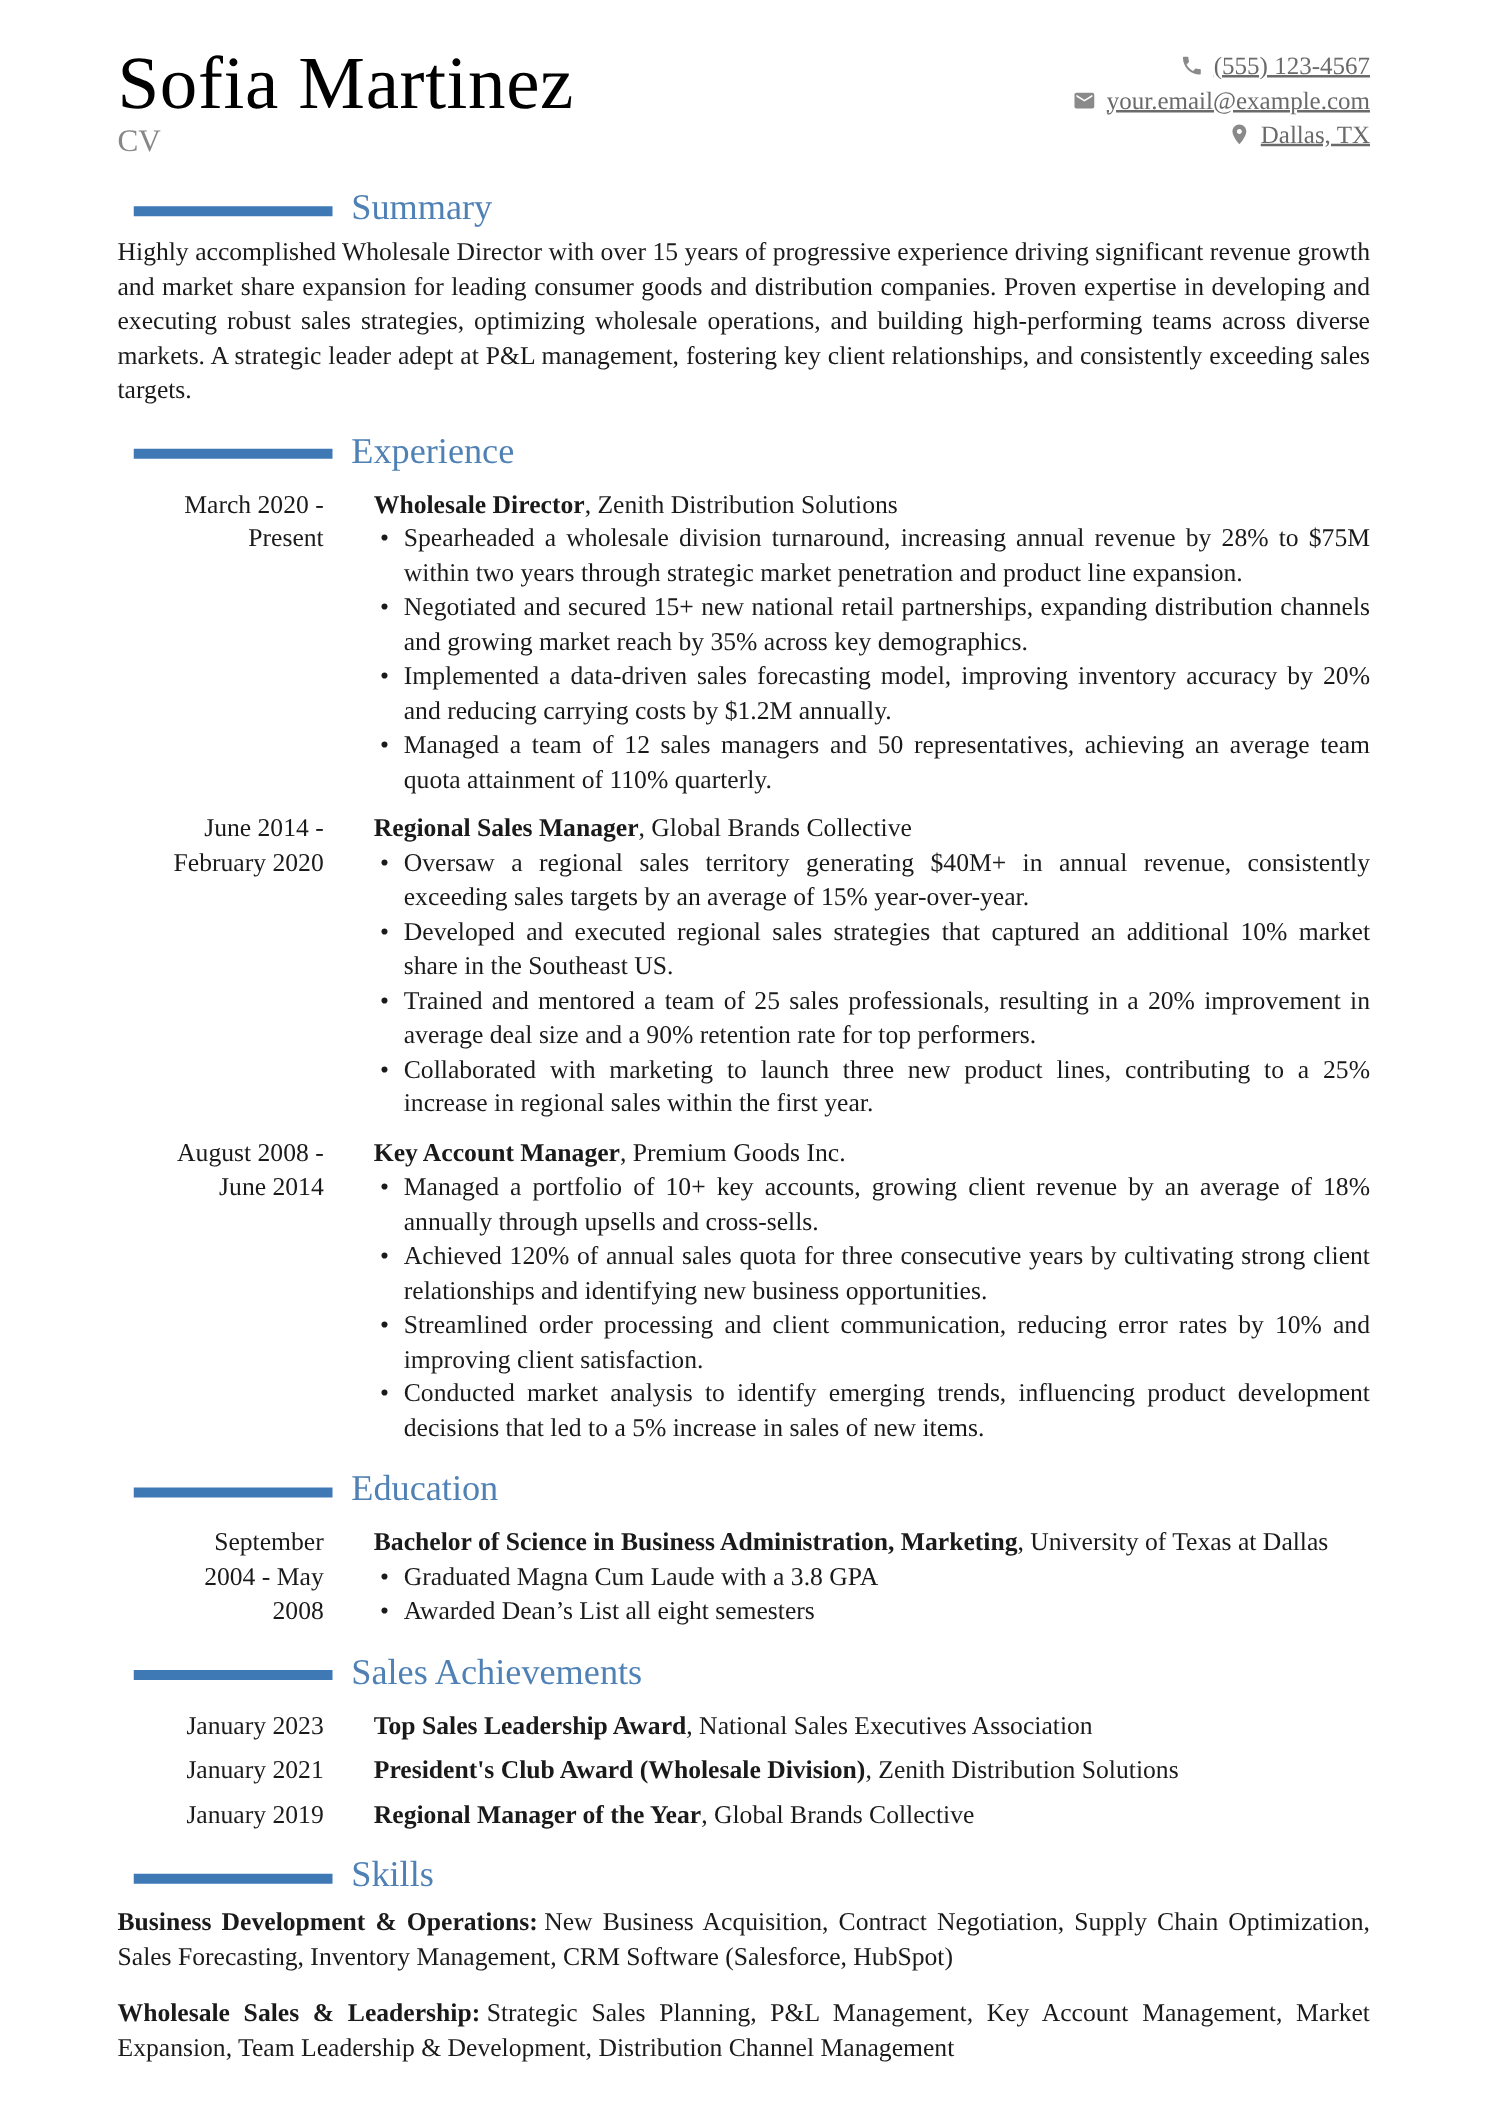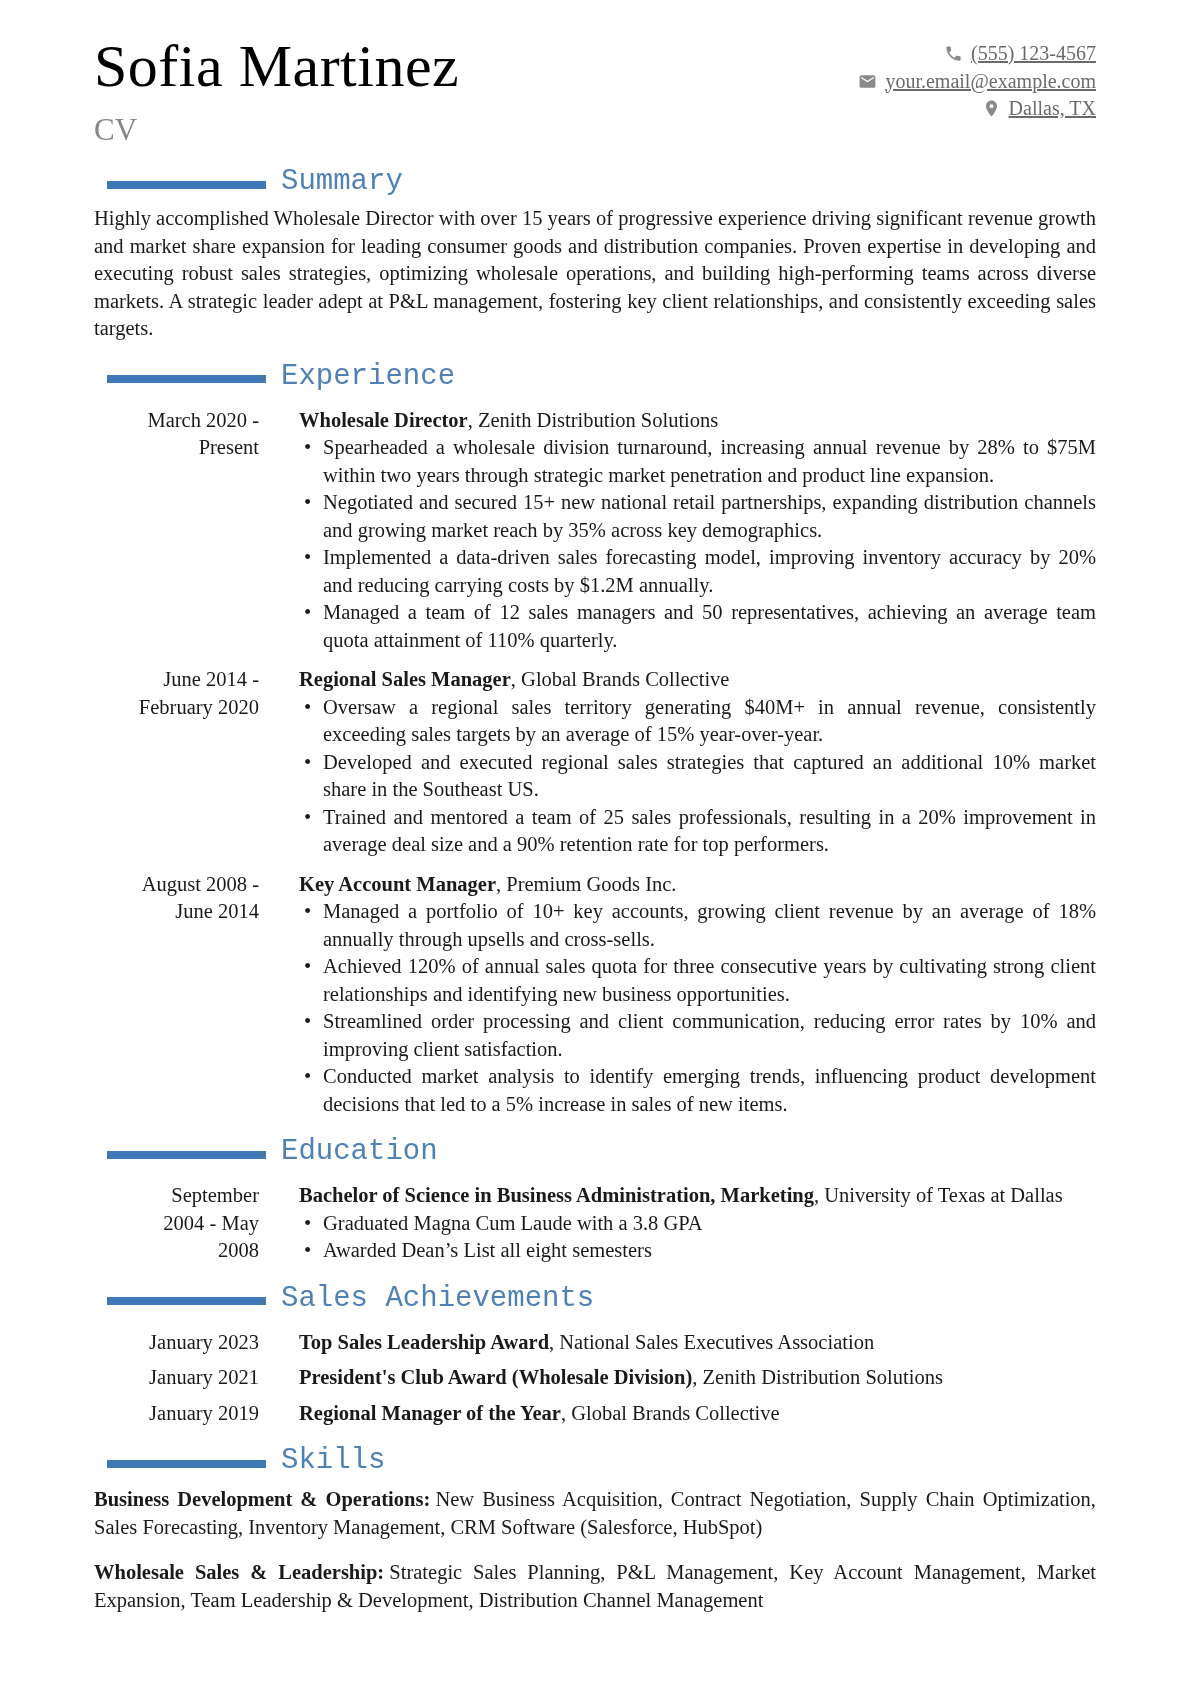--- a/index.html
+++ b/index.html
@@ -12,26 +12,26 @@
     font-family:"Liberation Serif","DejaVu Serif",serif;
     color:#1a1a1a;
     font-size:20.5px;
     line-height:27.5px;
     box-sizing:border-box;
     padding:36px 80px 0 80px;
   }
   
   .header { display:flex; justify-content:space-between; align-items:flex-start; }
   .name { font-size:60px; line-height:60px; letter-spacing:0.5px; color:#000; }
-  .subtitle { font-size:31px; line-height:36px; margin-top:16px; color:#878787; }
+  .subtitle { font-size:25px; line-height:36px; margin-top:0; color:#878787; }
   .contact { text-align:right; color:#6a6a6a; font-size:20px; line-height:27.5px; margin-top:4px;text-decoration:underline; }
   .contact-line { white-space:nowrap; }
   .contact-line svg { vertical-align:-3px; margin-right:8px; }
   
-  .section-header { display:flex; align-items:center; margin:16px 0 5px 0;font-family:Liberation Mono, monospace; }
+  .section-header { display:flex; align-items:center; margin:16px 0 5px 0; }
   .section-bar {
     width:159px; height:8px; background:#3e79b6;
     margin-left:13px; margin-right:15px; margin-top:5px;
     flex:none;
   }
   .section-title { font-size:29px; line-height:36px; color:#5081b5; }
   
   .para { margin:0; text-align:justify; }
   
   .entries { padding-top:7px; }
@@ -118,20 +118,21 @@
 
     <div class="entry">
       <div class="entry-dates">June 2014 -
 February 2020</div>
       <div class="entry-body">
         <div class="entry-titleline"><span class="entry-role">Regional Sales Manager</span><span class="sep">, </span><span class="entry-company">Global Brands Collective</span></div>
         <ul class="bullets">
           <li>Oversaw a regional sales territory generating $40M+ in annual revenue, consistently exceeding sales targets by an average of 15% year-over-year.</li>
           <li>Developed and executed regional sales strategies that captured an additional 10% market share in the Southeast US.</li>
           <li>Trained and mentored a team of 25 sales professionals, resulting in a 20% improvement in average deal size and a 90% retention rate for top performers.</li>
+          <li>Collaborated with marketing to launch three new product lines, contributing to a 25% increase in regional sales within the first year.</li>
         </ul>
       </div>
     </div>
 
     <div class="entry">
       <div class="entry-dates">August 2008 -
 June 2014</div>
       <div class="entry-body">
         <div class="entry-titleline"><span class="entry-role">Key Account Manager</span><span class="sep">, </span><span class="entry-company">Premium Goods Inc.</span></div>
         <ul class="bullets">

